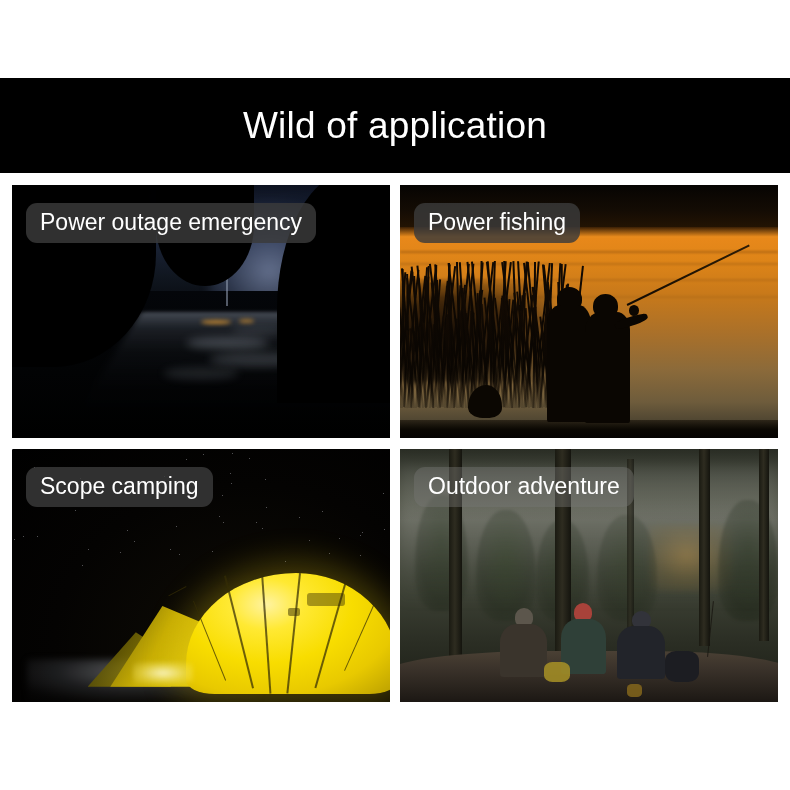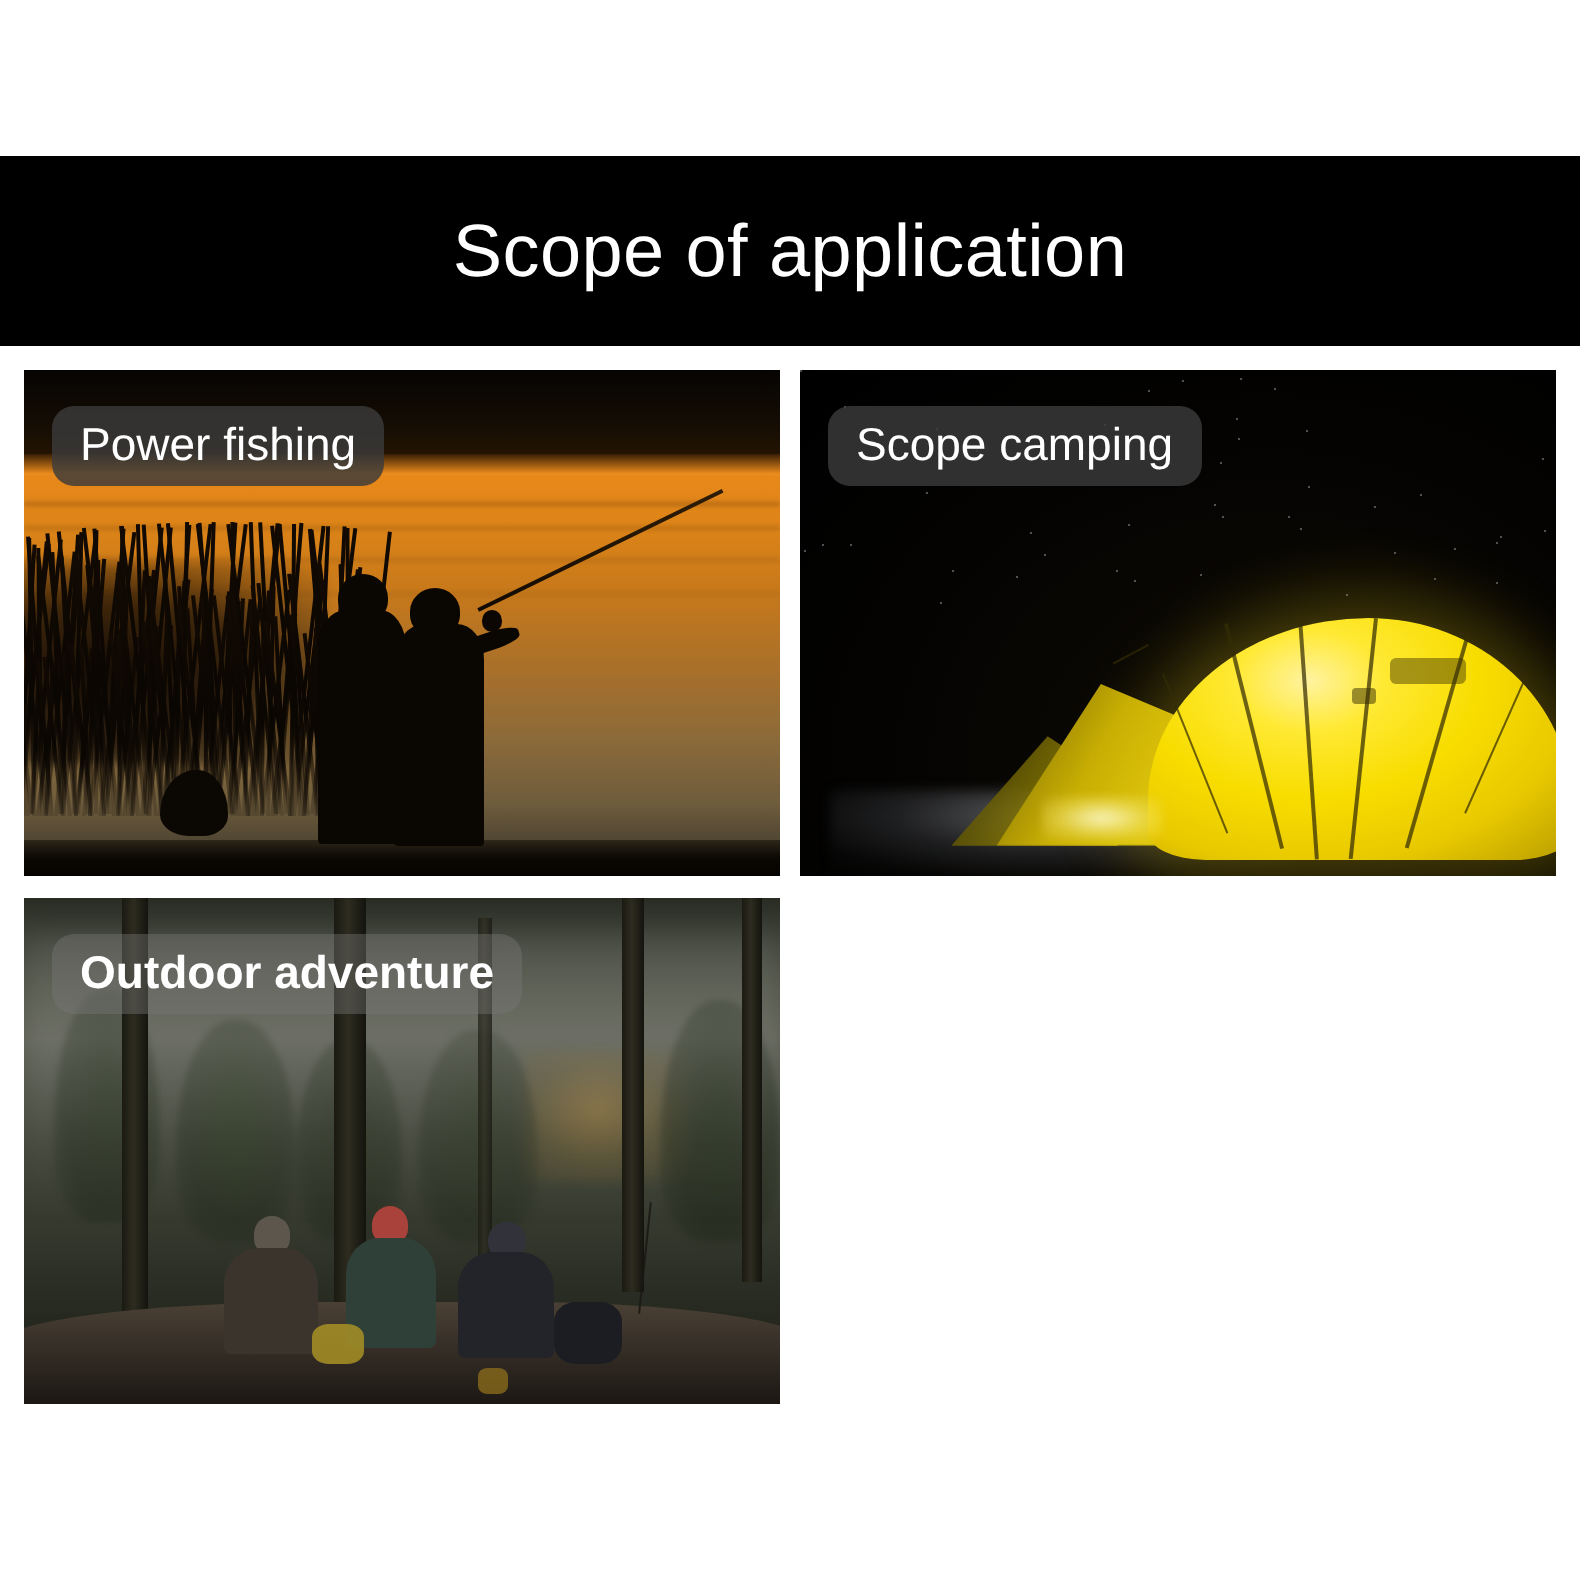--- a/index.html
+++ b/index.html
@@ -76,21 +76,20 @@
     font-size: 23px;
     font-weight: 400;
     padding: 7px 14px 9px 14px;
     border-radius: 11px;
     white-space: nowrap;
     z-index: 40;
     line-height: 1.05;
   }
   .label.translucent {
     background: rgba(120, 120, 116, 0.42);
-    font-weight: bold;
   }
 
   
   .p1-sky {
     position: absolute;
     left: 0; top: 0; width: 100%; height: 52%;
     background: linear-gradient(to bottom,
       #0d1220 0%, #141c2e 22%, #1b2438 42%, #10161f 70%, #05070a 100%);
   }
   .p1-skyglow {
@@ -390,25 +389,48 @@
     background: rgba(26,24,18,0.85);
     transform: rotate(6deg);
   }
 </style>
 </head>
 <body>
 
 <div class="page">
 
   <div class="header">
-    <div class="header-title">Scope of application</div>
+    <div class="header-title">Wild of application</div>
   </div>
 
   <div class="grid">
 
+    <div class="panel">
+      <div class="scene">
+        <div class="p1-sky"></div>
+        <div class="p1-skyglow"></div>
+        <div class="p1-ground"></div>
+        <div class="p1-road"></div>
+
+        <div class="p1-wetstreak" style="left:46%;top:60%;width:22%;height:5%;"></div>
+        <div class="p1-wetstreak" style="left:52%;top:66%;width:26%;height:6%;opacity:.75;"></div>
+        <div class="p1-wetstreak" style="left:40%;top:72%;width:20%;height:5%;opacity:.5;"></div>
+        <div class="p1-wetstreak" style="left:58%;top:56%;width:14%;height:3%;opacity:.6;"></div>
+
+        <div class="p1-pole"></div>
+        <div class="p1-lamp" style="left:50%;top:53.5%;width:8%;height:1.6%;"></div>
+        <div class="p1-lamp" style="left:60%;top:53%;width:4%;height:1.4%;opacity:.8;"></div>
+        <div class="p1-lamp" style="left:95%;top:55%;width:3%;height:1.2%;opacity:.7;"></div>
+
+        <div class="p1-treemass p1-tree-l"></div>
+        <div class="p1-treemass p1-tree-c"></div>
+        <div class="p1-treemass p1-tree-r"></div>
+      </div>
+      <div class="label">Power outage emergency</div>
+    </div>
 
     <div class="panel">
       <div class="scene">
         <div class="p2-topdark"></div>
         <div class="p2-farband"></div>
         <div class="p2-water"></div>
 
         <div class="p2-ripple" style="top:26%;"></div>
         <div class="p2-ripple" style="top:31%;opacity:.7;"></div>
         <div class="p2-ripple" style="top:37%;opacity:.5;"></div>

